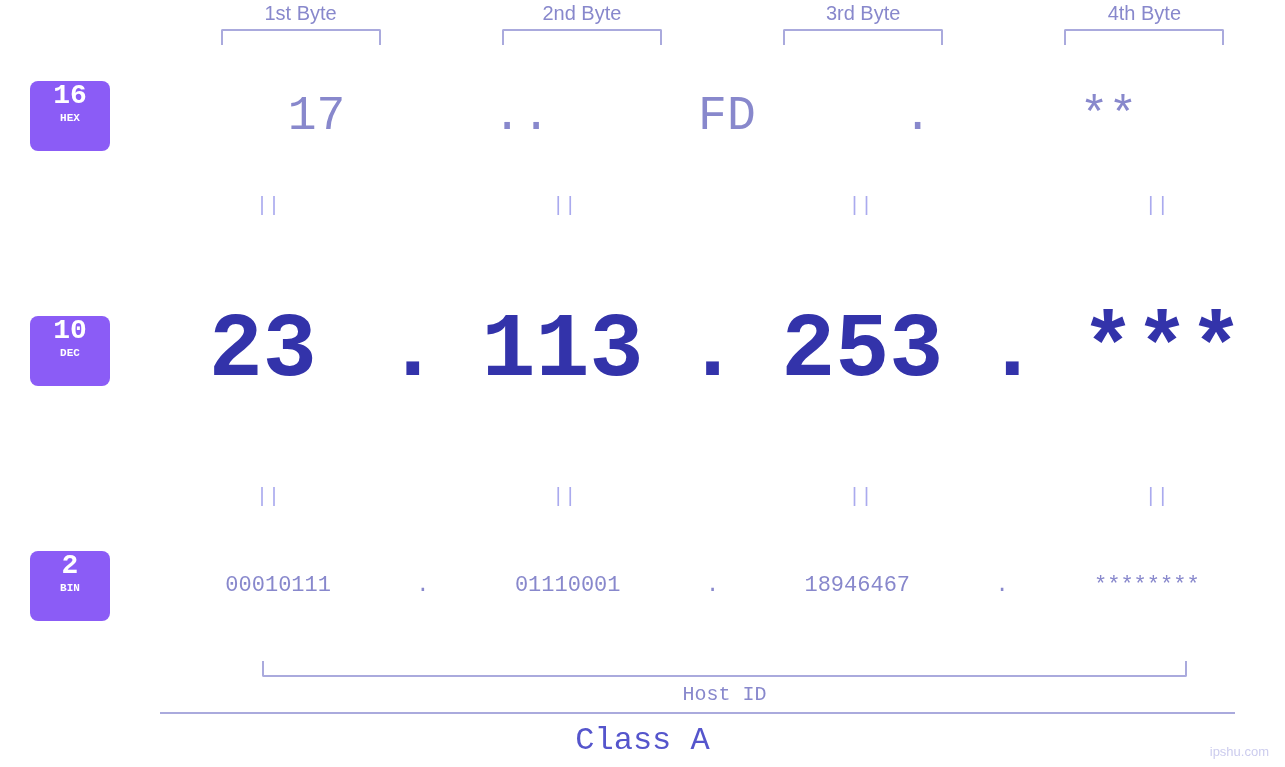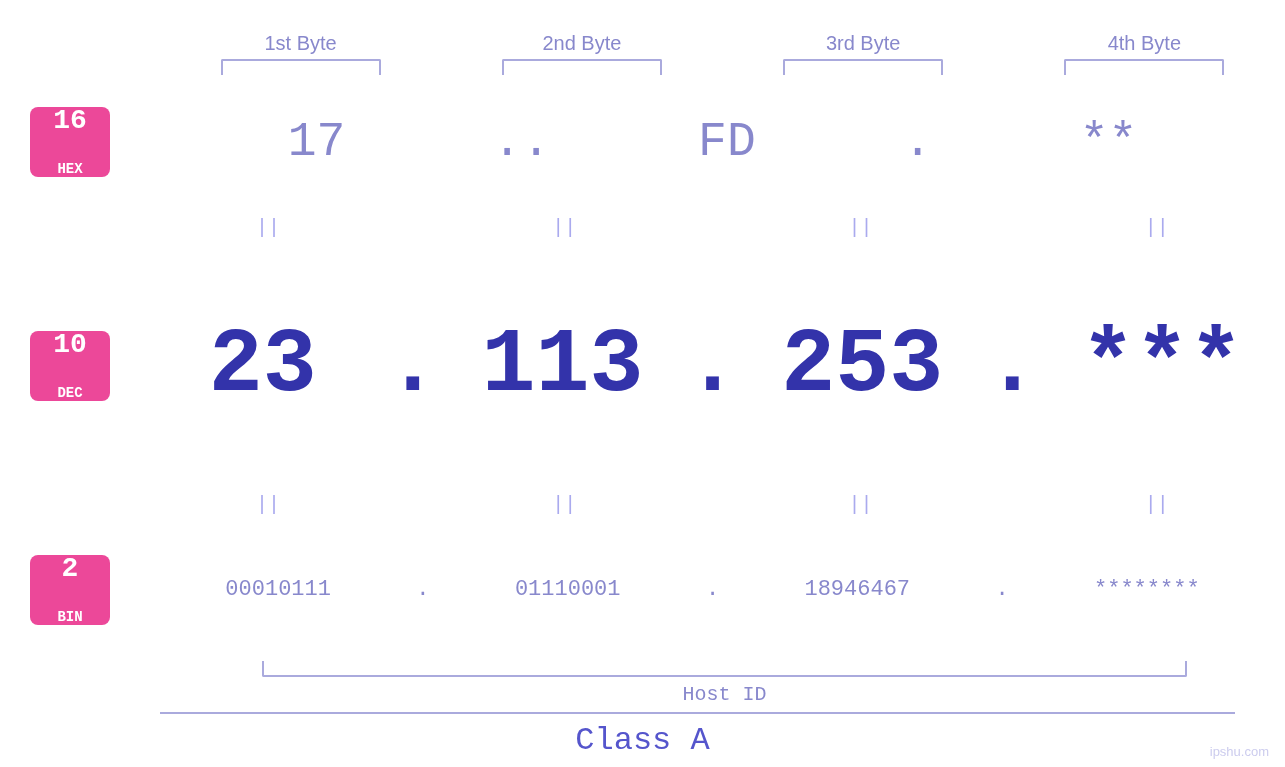--- a/index.html
+++ b/index.html
@@ -20,21 +20,21 @@
       display: flex;
       flex-direction: column;
       align-items: center;
     }
 
     
     .byte-headers {
       display: flex;
       width: 100%;
       padding-left: 160px;
-      margin-top: 32px;
+      margin-top: 2px;
       color: #8888cc;
       font-size: 20px;
       font-family: Arial, sans-serif;
     }
 
     .byte-header {
       flex: 1;
       text-align: center;
     }
 
@@ -55,40 +55,39 @@
 
     .bracket {
       width: 160px;
       height: 16px;
       border: 2px solid #aaaadd;
       border-bottom: none;
       border-radius: 2px 2px 0 0;
     }
 
     .base-badge {
-      background: #ec4899;
+      background: #8b5cf6;
       color: #ffffff;
       border-radius: 8px;
       width: 80px;
       height: 70px;
       display: flex;
       flex-direction: column;
       align-items: center;
-      justify-content: flex-end;
-      gap: 24px;
+      justify-content: flex-start;
     }
 
     .base-number {
       font-size: 28px;
       font-weight: bold;
       line-height: 1.1;
     }
 
     .base-label {
-      font-size: 14px;
+      font-size: 11px;
       font-weight: bold;
     }
 
     .byte-value {
       flex: 1;
       text-align: center;
     }
 
     
     .hex-value {

